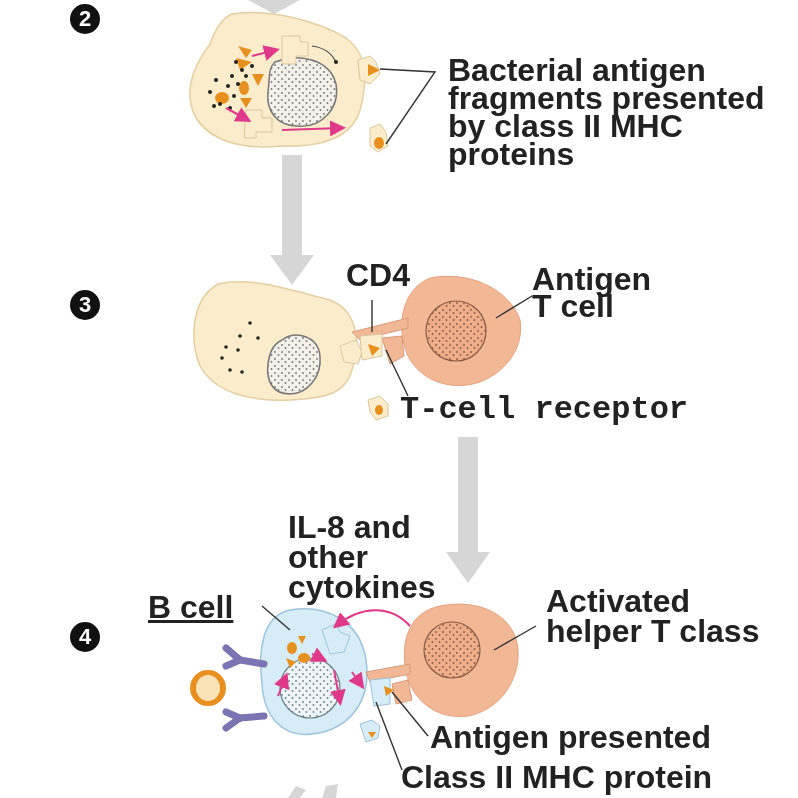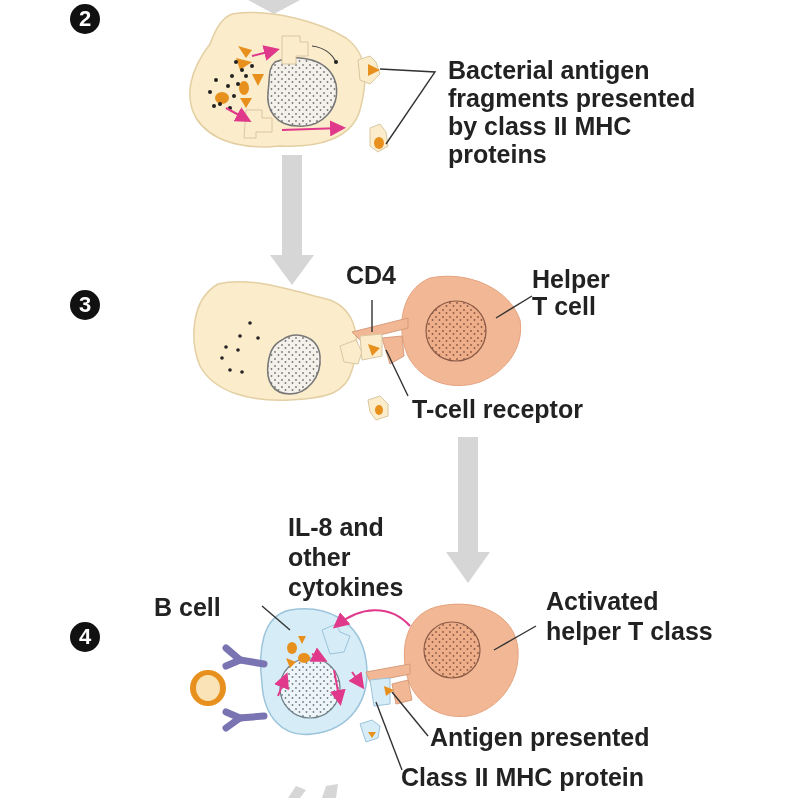--- a/index.html
+++ b/index.html
@@ -1,20 +1,20 @@
 <!DOCTYPE html>
 <html><head>
 <meta charset="utf-8">
 <style>
   html, body { margin: 0; padding: 0; background: #ffffff; }
   body { width: 798px; height: 798px; position: relative; overflow: hidden;
          font-family: "Liberation Sans", sans-serif; }
   svg.diagram { position: absolute; left: 0; top: 0; width: 798px; height: 798px; }
   .lbl { position: absolute; font-family: "Liberation Sans", sans-serif; font-weight: bold;
-         font-size: 25px; line-height: 27px; color: #222; white-space: pre; }
+         font-size: 32px; line-height: 27px; color: #222; white-space: pre; }
   .step { position: absolute; width: 30px; height: 30px; border-radius: 50%; background: #111;
           color: #fff; font-family: "Liberation Sans", sans-serif; font-weight: bold;
           font-size: 22px; line-height: 30px; text-align: center; }
 </style>
 </head>
 <body>
 
 <svg class="diagram" viewBox="0 0 798 798" xmlns="http://www.w3.org/2000/svg">
   <defs>
     <pattern id="dots" width="7" height="7" patternUnits="userSpaceOnUse">
@@ -175,24 +175,24 @@
 <div class="step" style="left:70px;top:4px;">2</div>
 <div class="step" style="left:70px;top:290px;">3</div>
 <div class="step" style="left:70px;top:622px;">4</div>
 
 <div class="lbl" style="left:448px;top:56px;line-height:28px;">Bacterial antigen
 fragments presented
 by class II MHC
 proteins</div>
 
 <div class="lbl" style="left:346px;top:262px;">CD4</div>
-<div class="lbl" style="left:532px;top:266px;">Helper
+<div class="lbl" style="left:532px;top:266px;">Antigen
 T cell</div>
-<div class="lbl" style="left:412px;top:396px;">T-cell receptor</div>
+<div class="lbl" style="left:400px;top:396px;font-family:Liberation Mono, monospace;">T-cell receptor</div>
 
 <div class="lbl" style="left:288px;top:512px;line-height:30px;">IL-8 and
 other
 cytokines</div>
-<div class="lbl" style="left:154px;top:594px;">B cell</div>
+<div class="lbl" style="left:148px;top:594px;text-decoration:underline;">B cell</div>
 <div class="lbl" style="left:546px;top:586px;line-height:30px;">Activated
 helper T class</div>
 <div class="lbl" style="left:430px;top:724px;">Antigen presented</div>
 <div class="lbl" style="left:401px;top:764px;">Class II MHC protein</div>
 
 </body></html>

